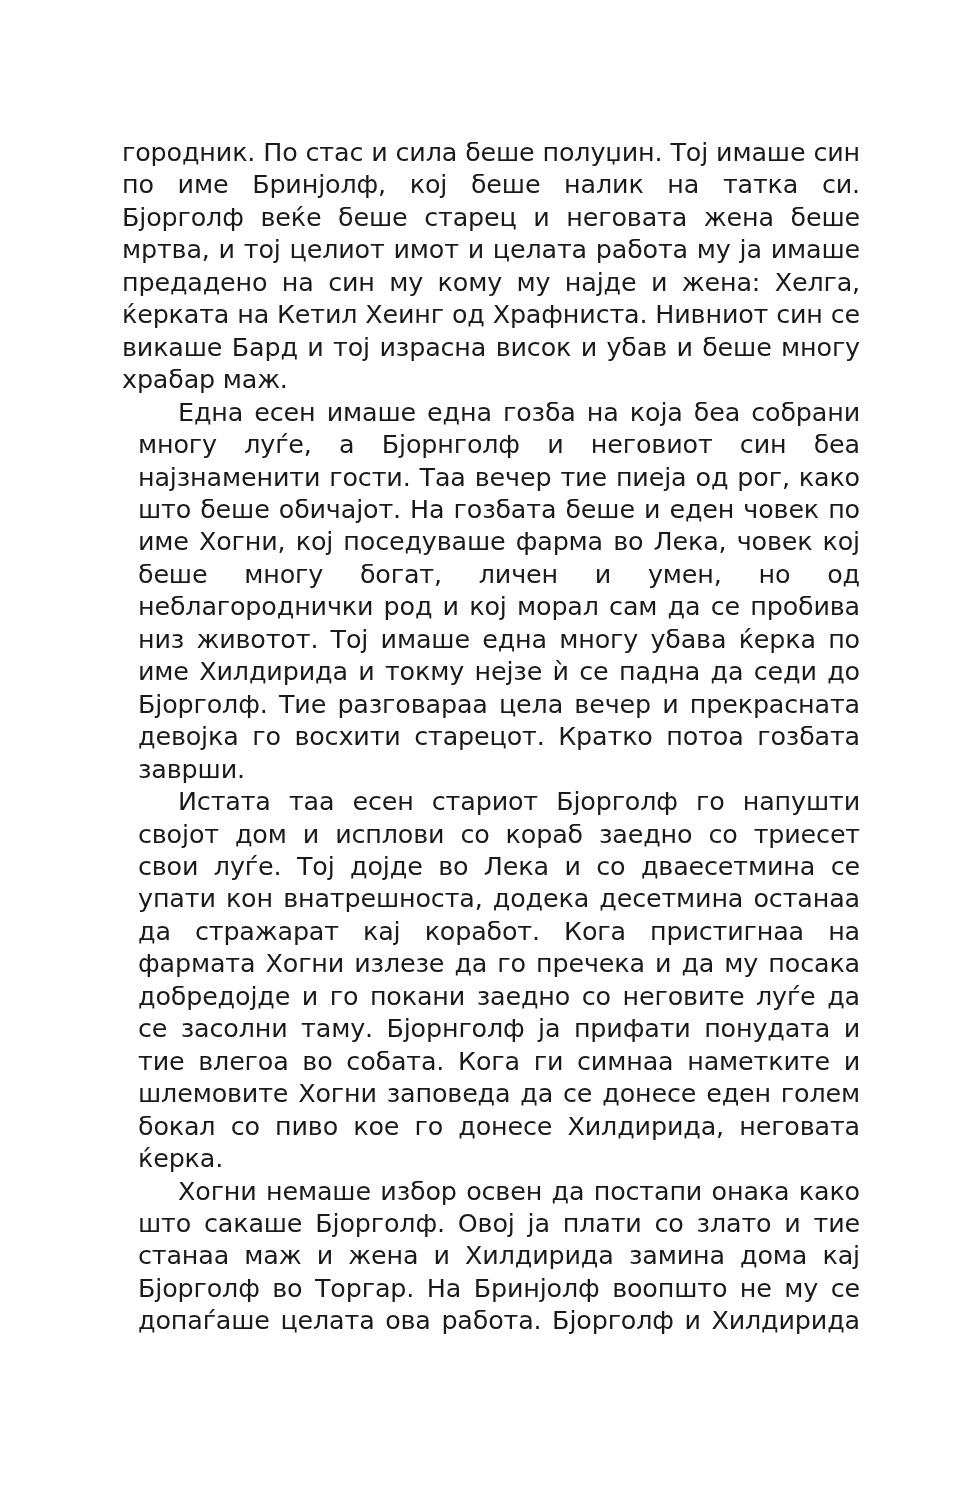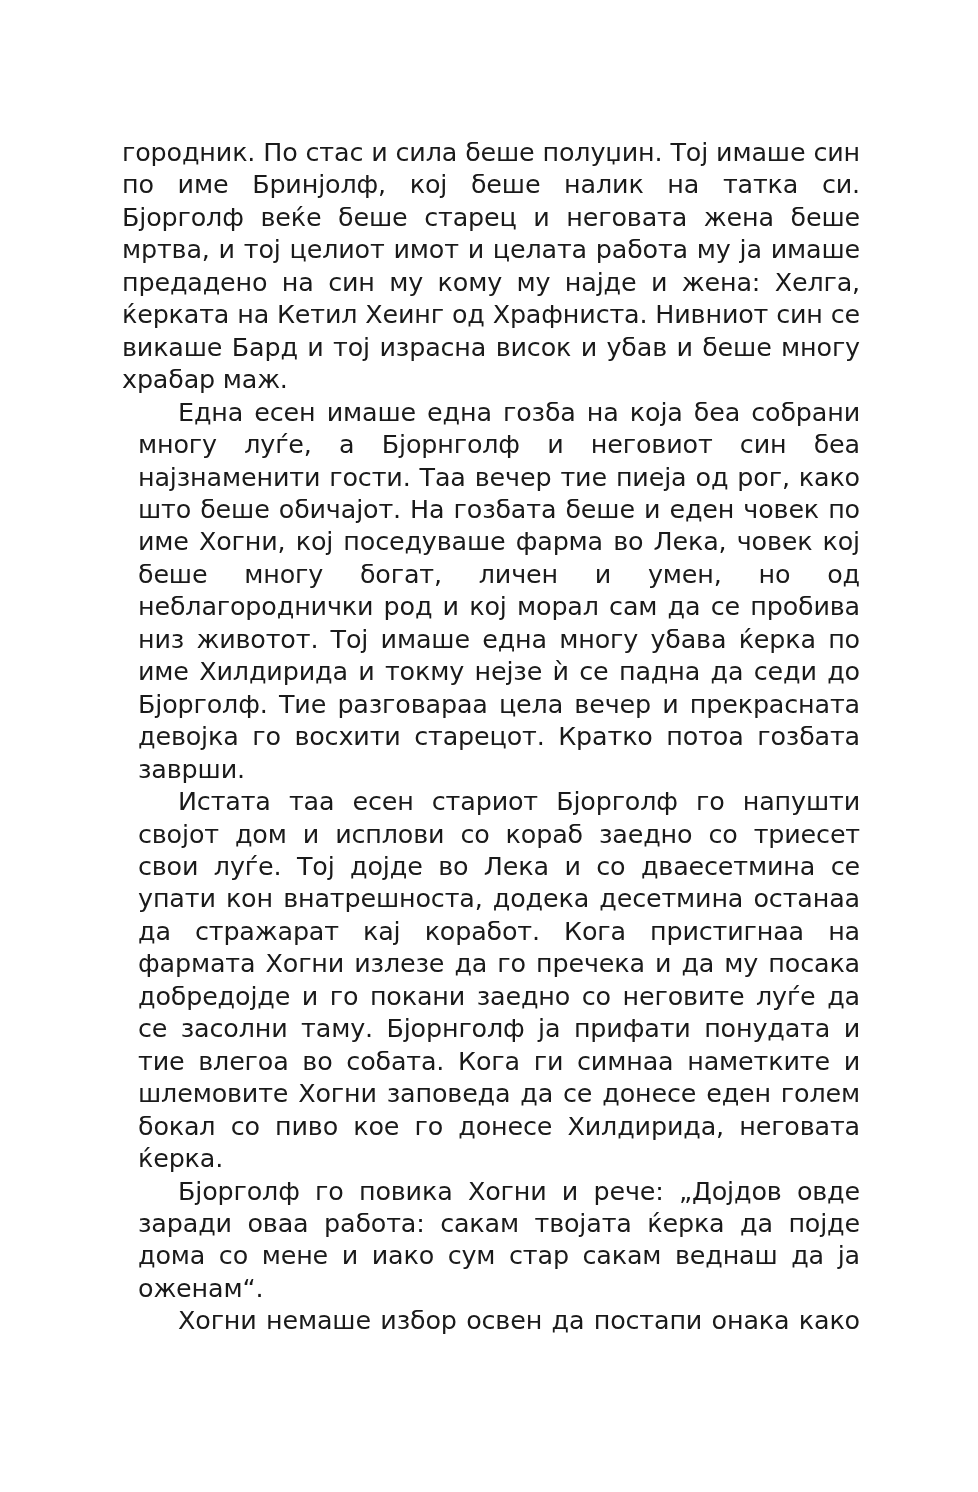--- a/index.html
+++ b/index.html
@@ -61,19 +61,18 @@
 </style>
 </head>
 <body>
 
 <div class="page">
 
   <div class="text-block">
     <p class="para">городник. По стас и сила беше полуџин. Тој имаше син по име Бринјолф, кој беше налик на татка си. Бјорголф веќе беше старец и неговата жена беше мртва, и тој целиот имот и целата работа му ја имаше предадено на син му кому му најде и жена: Хелга, ќерката на Кетил Хеинг од Храфниста. Нивниот син се викаше Бард и тој израсна висок и убав и беше многу храбар маж.</p>
     <p class="para indent">Една есен имаше една гозба на која беа собрани многу луѓе, а Бјорнголф и неговиот син беа најзнаменити гости. Таа вечер тие пиеја од рог, како што беше обичајот. На гозбата беше и еден човек по име Хогни, кој поседуваше фарма во Лека, човек кој беше многу богат, личен и умен, но од неблагороднички род и кој морал сам да се пробива низ животот. Тој имаше една многу убава ќерка по име Хилдирида и токму нејзе ѝ се падна да седи до Бјорголф. Тие разговараа цела вечер и прекрасната девојка го восхити старецот. Кратко потоа гозбата заврши.</p>
     <p class="para indent">Истата таа есен стариот Бјорголф го напушти својот дом и исплови со кораб заедно со триесет свои луѓе. Тој дојде во Лека и со дваесетмина се упати кон внатрешноста, додека десетмина останаа да стражарат кај коработ. Кога пристигнаа на фармата Хогни излезе да го пречека и да му посака добредојде и го покани заедно со неговите луѓе да се засолни таму. Бјорнголф ја прифати понудата и тие влегоа во собата. Кога ги симнаа наметките и шлемовите Хогни заповеда да се донесе еден голем бокал со пиво кое го донесе Хилдирида, неговата ќерка.</p>
-    <p class="para indent">Бјорголф го повика Хогни и рече: „Дојдов овде заради оваа работа: сакам твојата ќерка да појде дома со мене и иако сум стар сакам веднаш да ја оженам“.</p>
     <p class="para indent">Хогни немаше избор освен да постапи онака како што сакаше Бјорголф. Овој ја плати со злато и тие станаа маж и жена и Хилдирида замина дома кај Бјорголф во Торгар. На Бринјолф воопшто не му се допаѓаше целата ова работа. Бјорголф и Хилдирида имаа два сина, едниот се викаше Харек, а другиот Хререк.</p>
   </div>
 
   <div class="page-number">13</div>
 
 </div>
 
 </body></html>

